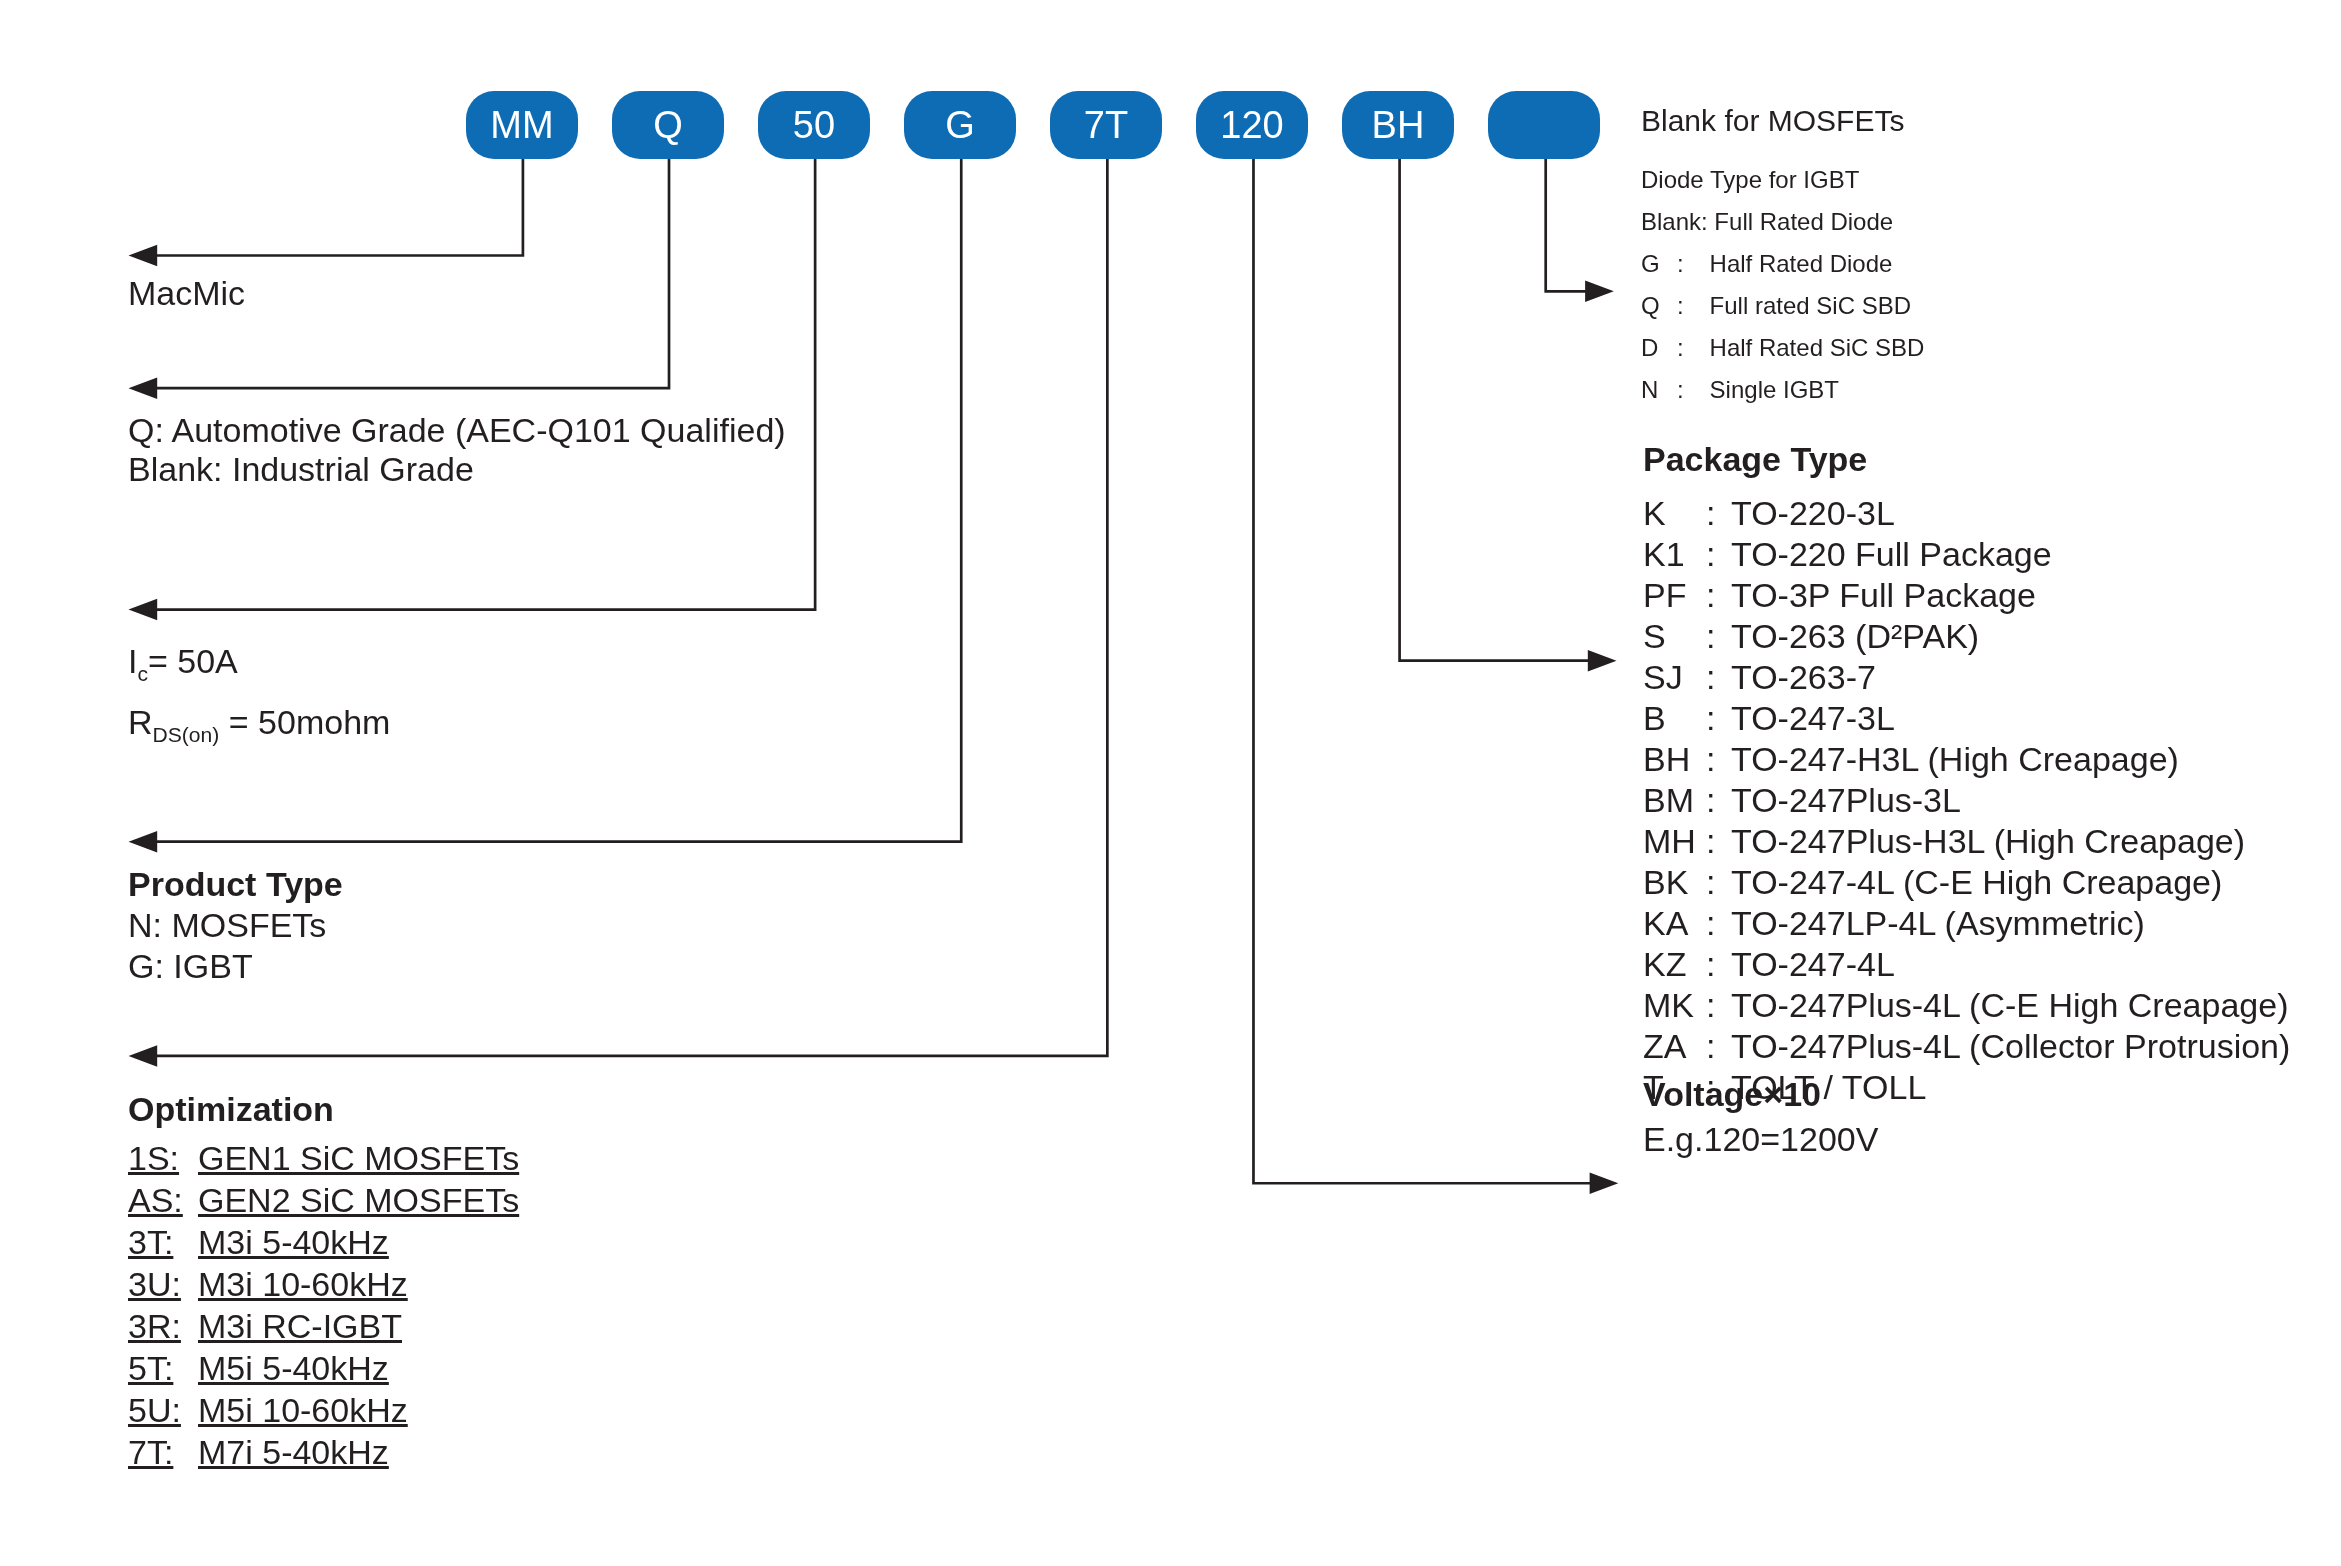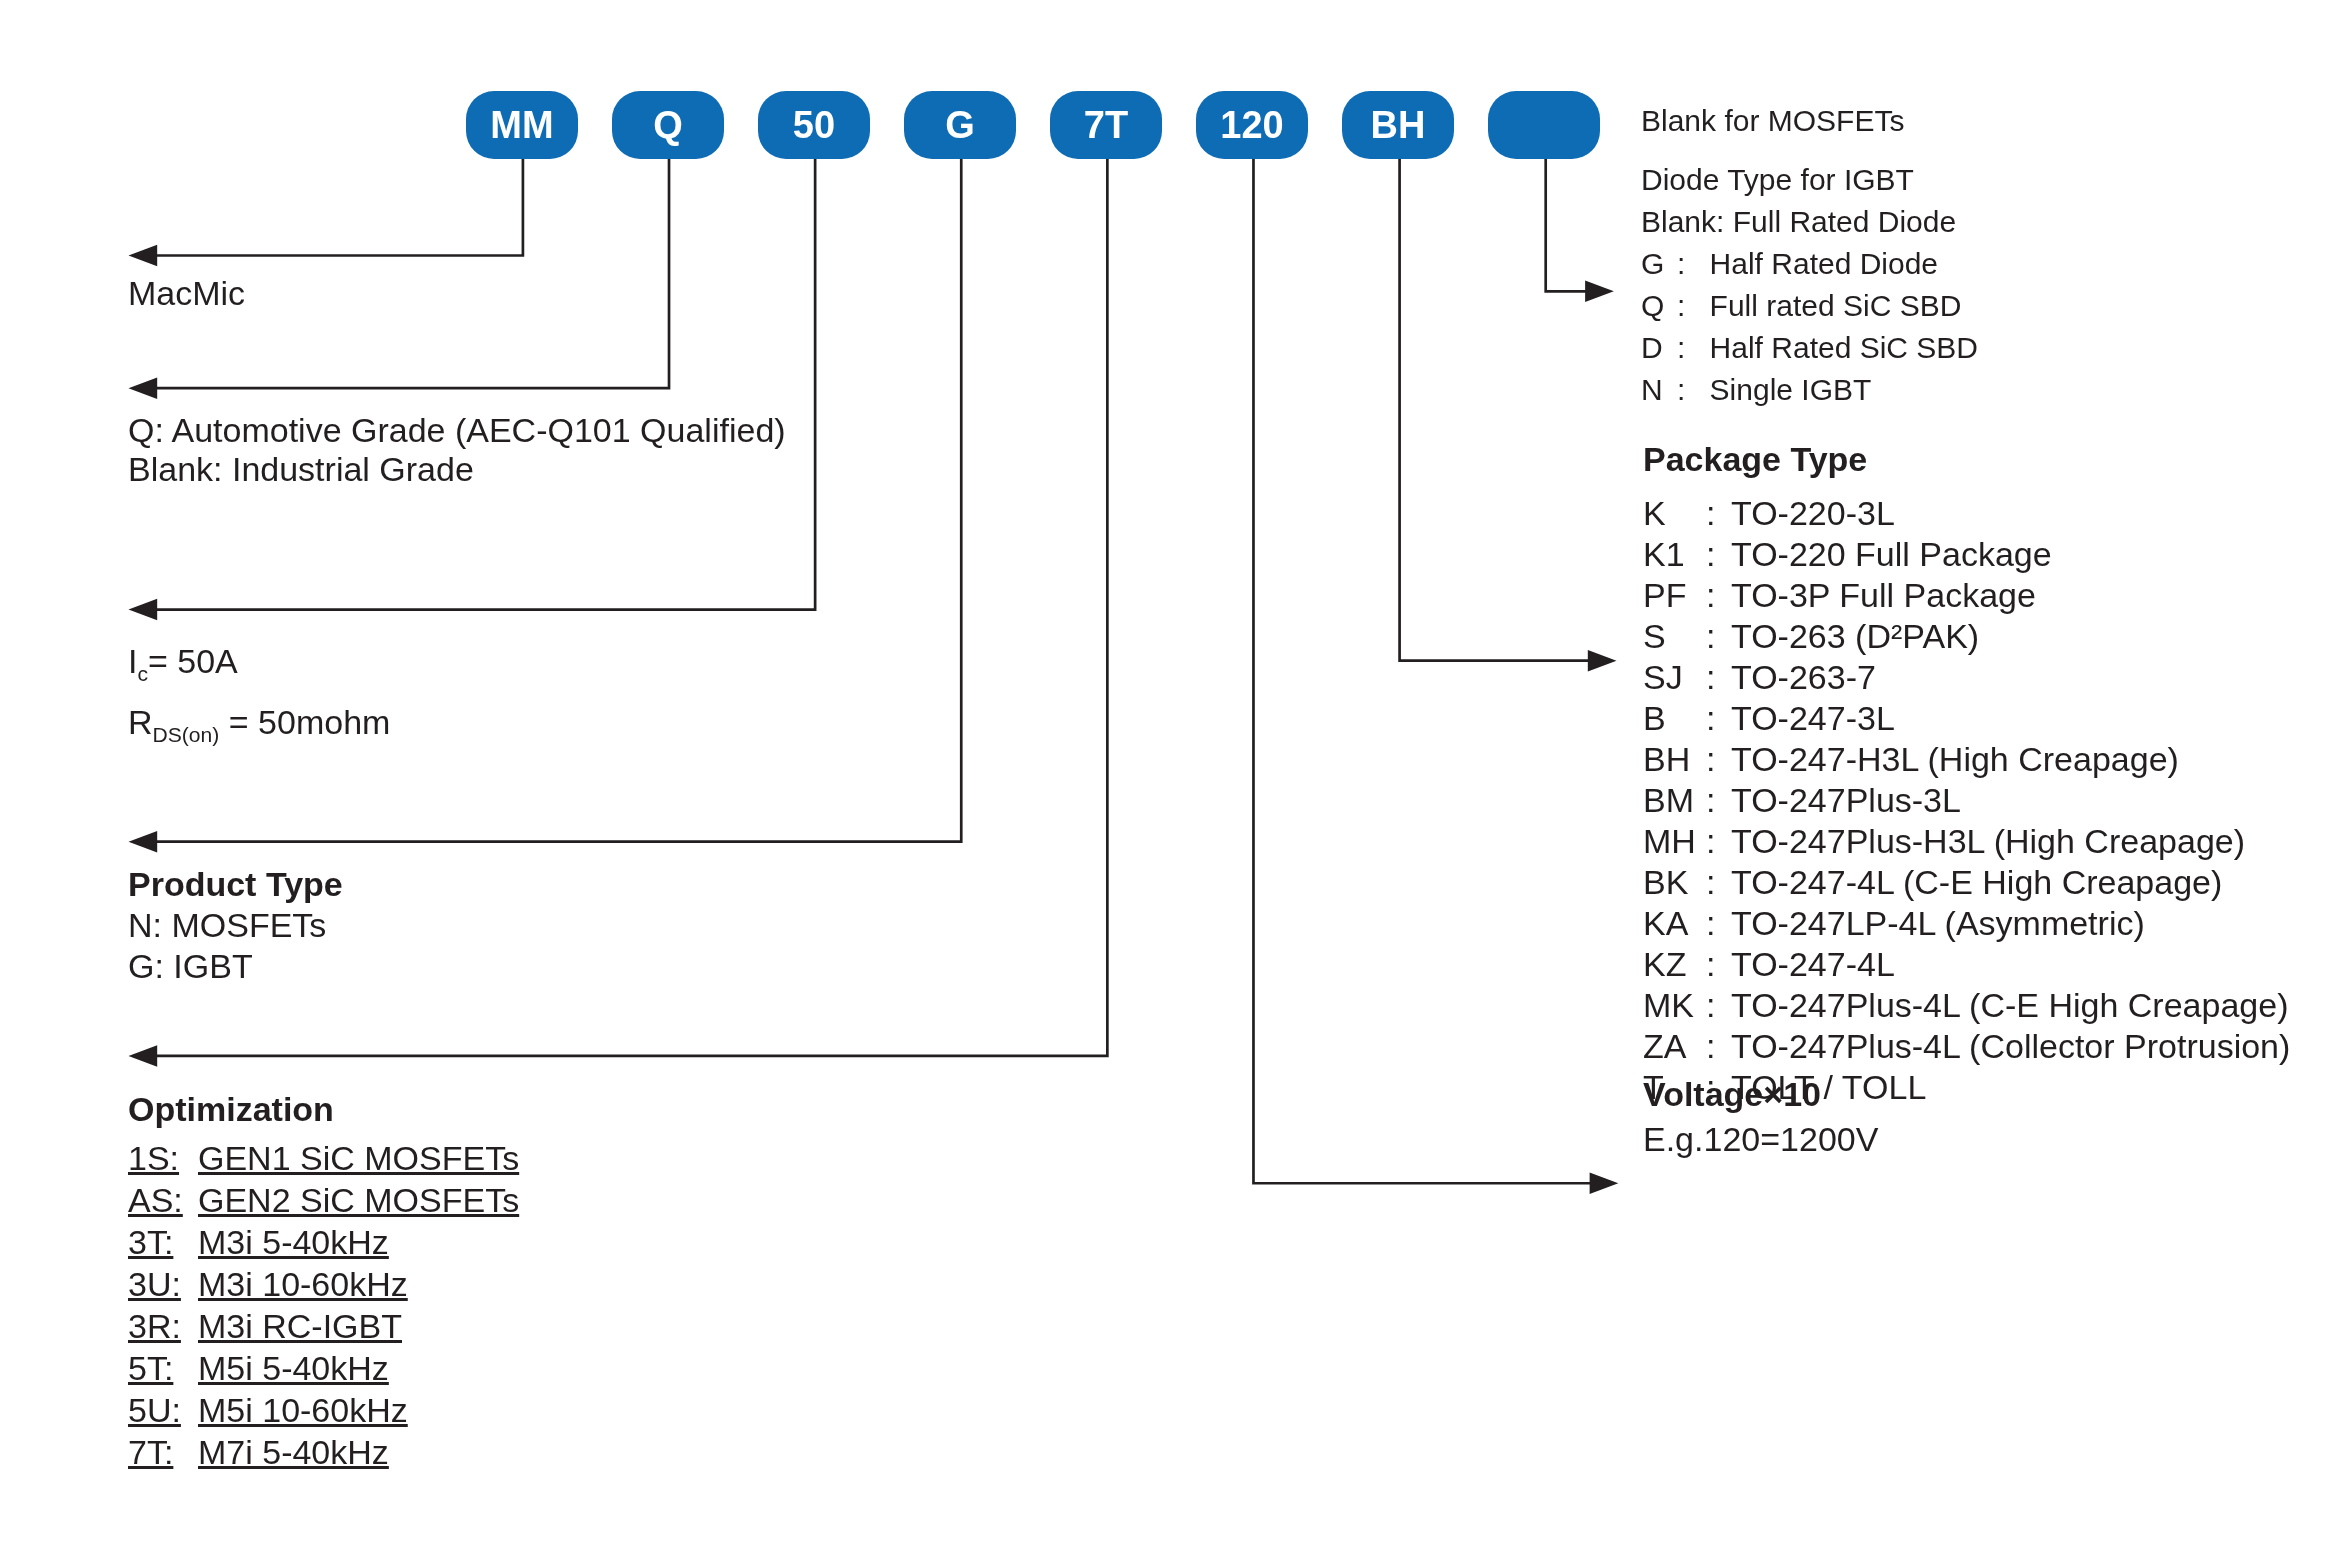--- a/index.html
+++ b/index.html
@@ -36,21 +36,21 @@
     top: 91px;
     display: flex;
     gap: 34px;
   }
   .pbox {
     width: 112px;
     height: 68px;
     background: var(--box-blue);
     color: #ffffff;
     font-size: 38px;
-    font-weight: bold;
+    font-weight: normal;
     display: flex;
     align-items: center;
     justify-content: center;
     border-radius: 28px;
   }
 
   .label { position: absolute; font-size: 34px; line-height: 43px; white-space: nowrap; }
   .bold { font-weight: bold; }
 
   #brand { left: 128px; top: 272px; }
@@ -58,21 +58,21 @@
   #rating { left: 128px; top: 637px; line-height: 48px; }
   #rating sub { font-size: 0.62em; }
   #product { left: 128px; top: 864px; line-height: 41px; }
   #optimization { left: 128px; top: 1073px; }
   #optimization .list-title { line-height: 41px; margin-top: 16px; }
   #optimization .rows { margin-top: 7.2px; line-height: 42px; text-decoration: underline; }
   .opt-row { display: flex; }
   .opt-code { width: 70px; }
 
   #mosfet-note { left: 1641px; top: 100px; font-size: 30px; line-height: 41px; }
-  #diode { left: 1641px; top: 159px; font-size: 30px; line-height: 42px; }
+  #diode { left: 1641px; top: 159px; font-size: 24px; line-height: 42px; }
   .d-row { display: flex; }
   .d-code { width: 36px; }
   .d-colon { width: 20px; }
   .d-desc { margin-left: 12.6px; }
 
   #package { left: 1643px; top: 439px; }
   #package .list-title { line-height: 41px; }
   #package .rows { margin-top: 12.6px; line-height: 41px; }
   .p-row { display: flex; }
   .p-code { width: 63px; }

